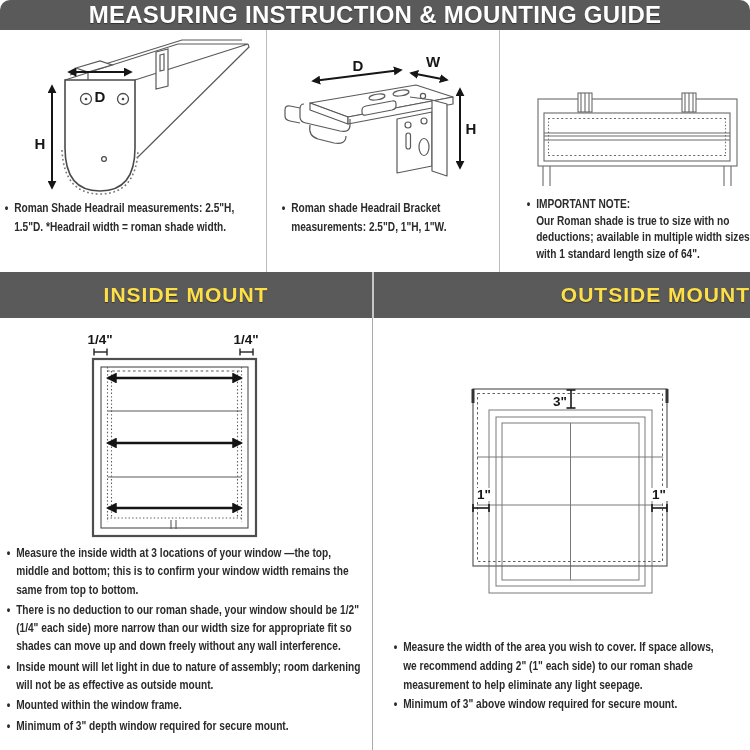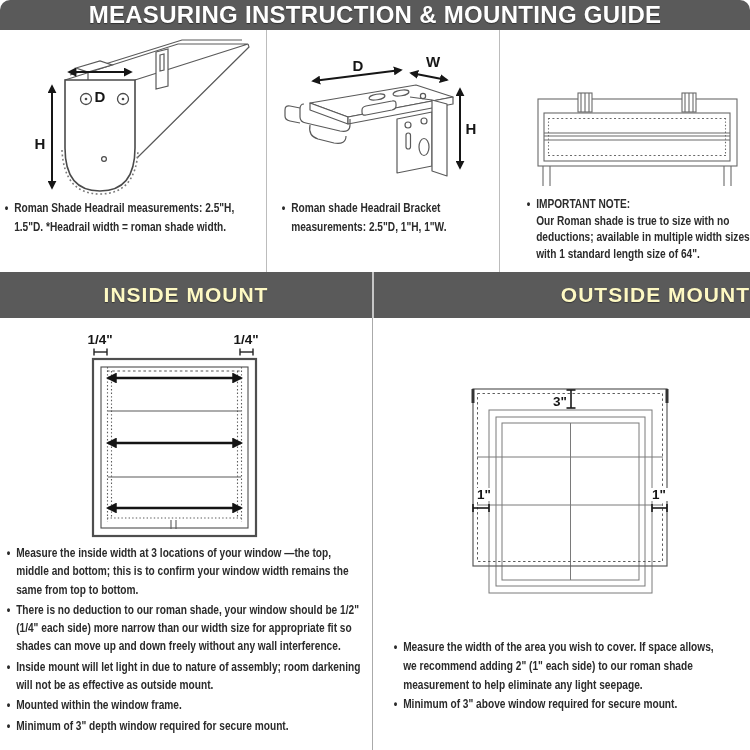--- a/index.html
+++ b/index.html
@@ -14,21 +14,21 @@
     display:flex;align-items:center;justify-content:center;
   }
   .top-banner h1{
     margin:0;color:#ffffff;font-size:24px;letter-spacing:0.3px;font-weight:bold;
     text-shadow:0 1px 1px rgba(0,0,0,0.45);white-space:nowrap;
   }
   .mount-banners{
     position:absolute;top:272px;left:0;width:750px;height:46px;background:#5a5a5a;display:flex;
   }
   .banner-half{
-    display:flex;align-items:center;justify-content:center;color:#fef9c3;
+    display:flex;align-items:center;justify-content:center;color:#fde047;
     font-size:21px;letter-spacing:1px;text-shadow:0 1px 1px rgba(0,0,0,0.4);white-space:nowrap;
   }
   .banner-half.left{width:372px;border-right:2px solid #c6c6c6;}
   .banner-half.right{flex:1;justify-content:flex-end;}
   
   .top-row{position:absolute;top:30px;left:0;width:750px;height:242px;display:flex;}
   .col{position:relative;height:242px;}
   .col1{width:266px;border-right:1px solid #bcbcbc;}
   .col2{width:232px;border-right:1px solid #bcbcbc;}
   .col3{flex:1;}

